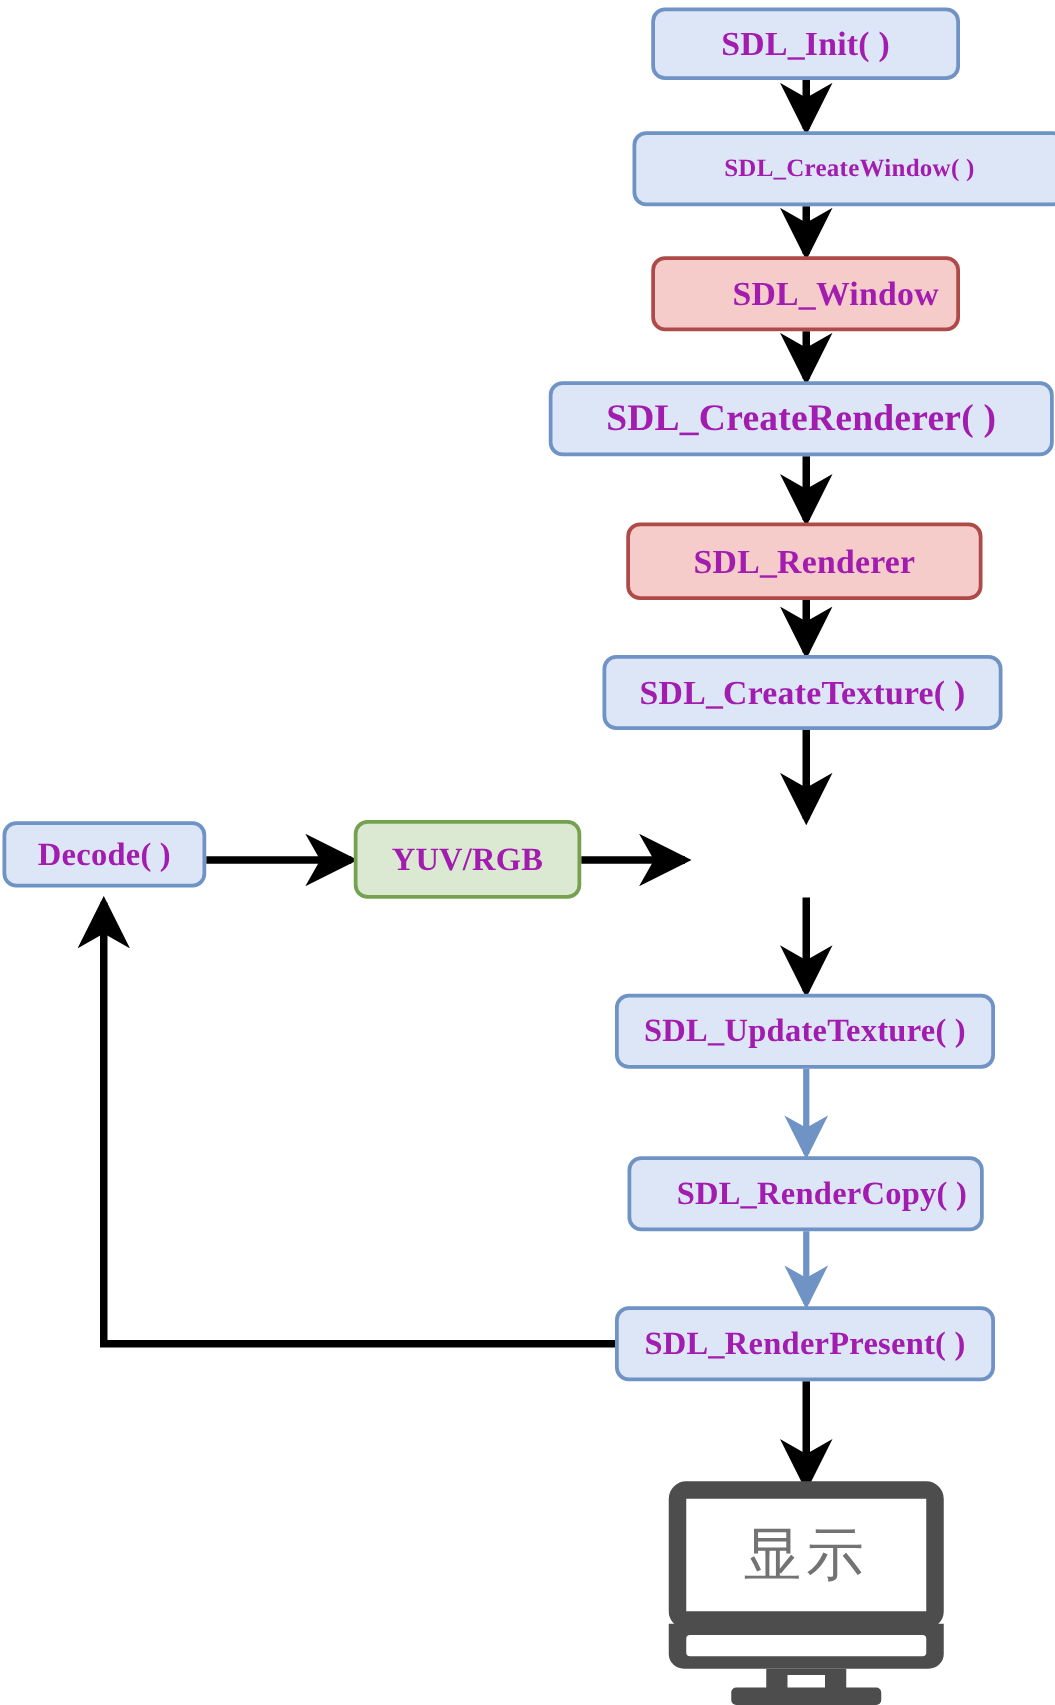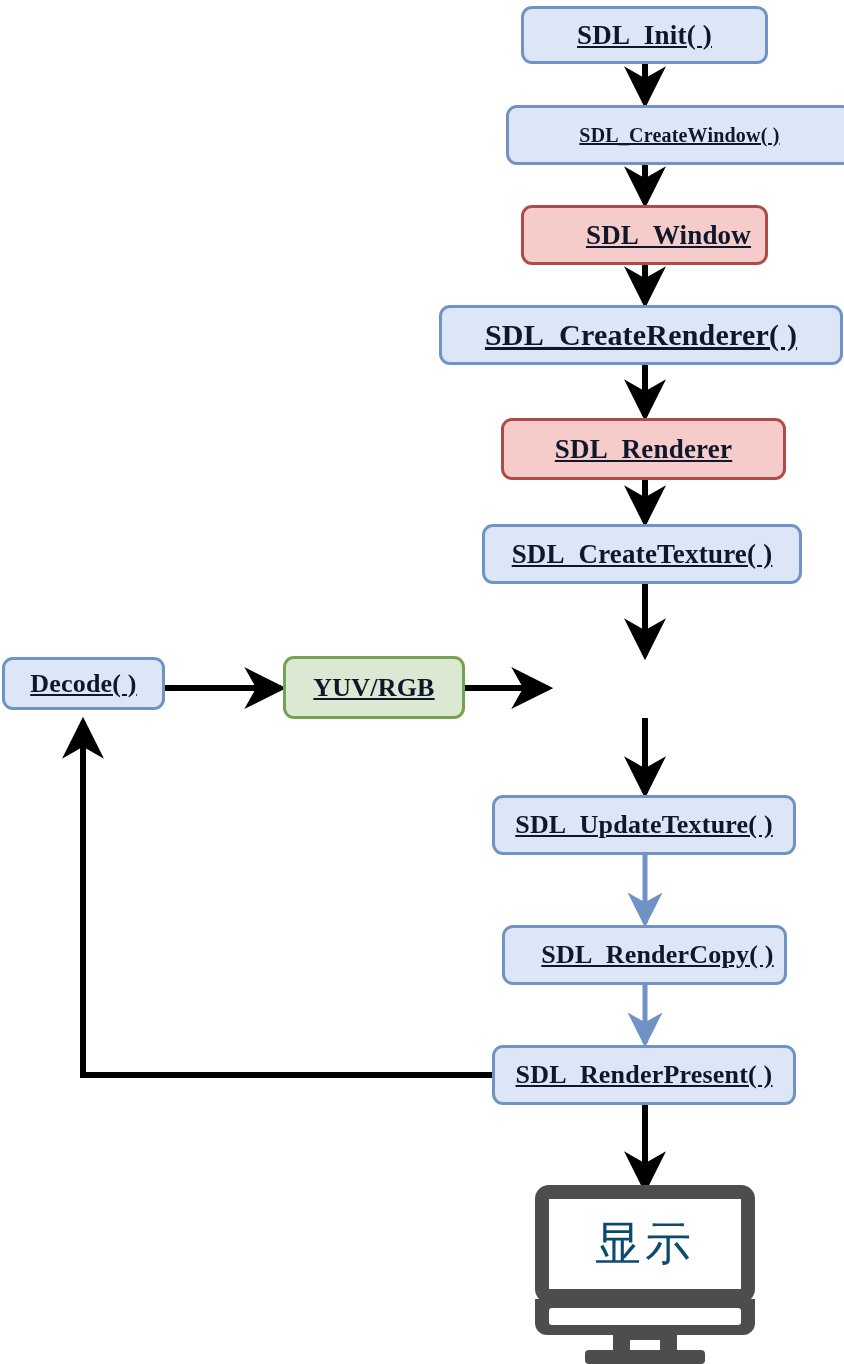--- a/index.html
+++ b/index.html
@@ -28,25 +28,24 @@
   .node {
     position: absolute;
     box-sizing: border-box;
     display: flex;
     align-items: center;
     justify-content: center;
     border-radius: 11px;
     border-style: solid;
     border-width: 3px;
     font-weight: bold;
-    color: #0f172a;
+    color: #a21caf;
     letter-spacing: 0.2px;
     white-space: nowrap;
     z-index: 3;
-    text-decoration: underline;
   }
   .node.blue {
     background: #dce6f6;
     border-color: #6f93c4;
   }
   .node.red {
     background: #f6ccca;
     border-color: #ae4b49;
   }
   .node.green {
@@ -86,21 +85,21 @@
     background: #4d4d4d;
     border-radius: 4px;
   }
   .monitor-label {
     position: absolute;
     display: flex;
     align-items: center;
     justify-content: center;
     font-family: "DejaVu Sans", sans-serif;
     font-weight: 400;
-    color: #0c4a6e;
+    color: #737373;
     letter-spacing: 4px;
   }
 </style>
 </head>
 <body>
 
 <div id="canvas">
 
   <svg id="edges" viewBox="0 0 844 1364" xmlns="http://www.w3.org/2000/svg">
     <defs>

